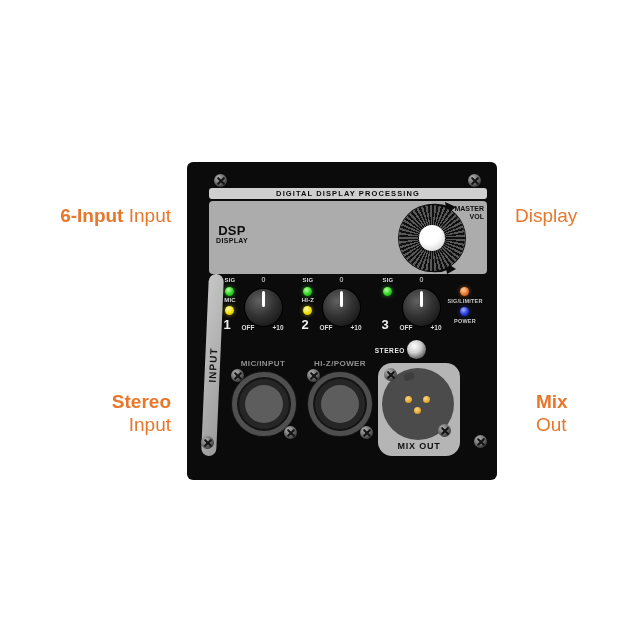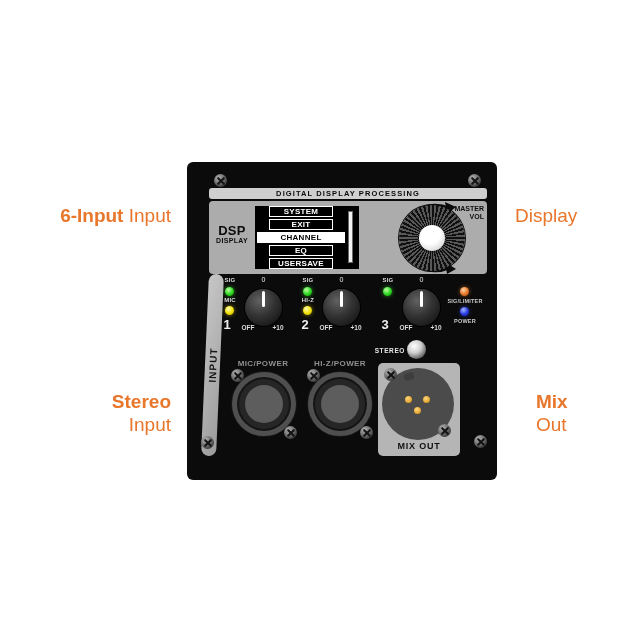--- a/index.html
+++ b/index.html
@@ -90,21 +90,21 @@
   .jack-label-1{left:36px;} .jack-label-2{left:113px;}
   .combo{top:210px;width:64px;height:64px;border-radius:50%;background:#262626;border:5px solid #4f4f4f;
          box-shadow:0 0 0 1px #181818, inset 0 0 0 2px #141414;z-index:2;}
   .combo-1{left:45px;} .combo-2{left:121px;}
   .combo .insert{left:50%;top:50%;width:38px;height:38px;margin:-19px 0 0 -19px;border-radius:50%;background:#5d5d5d;}
   .combo .insert::before{content:"";left:6px;top:8px;width:26px;height:11px;border-radius:5px;background:#101010;}
   .combo .insert::after{content:"";left:13.5px;top:15px;width:11px;height:15px;border-radius:4px;background:#101010;}
   .screw-j1a{left:44px;top:207px;} .screw-j1b{left:97px;top:264px;}
   .screw-j2a{left:120px;top:207px;} .screw-j2b{left:173px;top:264px;}
   
-  .mixout-plate{left:191px;top:201px;width:82px;height:93px;background:#b5b5b5;border-radius:5px;z-index:2;}
+  .mixout-plate{left:191px;top:201px;width:82px;height:93px;background:#b5b5b5;border-radius:14px;z-index:2;}
   .xlr{left:4px;top:5px;width:72px;height:72px;border-radius:50%;background:#4b4b4b;}
   .xlr::before{content:"";left:7px;top:7px;width:58px;height:58px;border-radius:50%;
         background:radial-gradient(circle at 45% 40%,#1d1d1d,#000 72%);}
   .xlr .notch{left:22px;top:5px;width:10px;height:7px;background:#3e3e3e;border-radius:2px;transform:rotate(-18deg);}
   .pin{width:7px;height:7px;border-radius:50%;
        background:radial-gradient(circle at 40% 35%,#ffd980,#e0a32e 65%,#9a6a12);}
   .pin-1{left:27px;top:33px;} .pin-2{left:45px;top:33px;} .pin-3{left:36px;top:44px;}
   .mixout-label{left:0;right:0;bottom:5px;text-align:center;font-size:9px;font-weight:bold;
         letter-spacing:.8px;color:#101010;}
   .screw-m1{left:6px;top:5px;} .screw-m2{left:60px;top:61px;}
@@ -136,30 +136,20 @@
     <div class="screw screw-bl"></div>
     <div class="screw screw-br"></div>
 
     <div class="dsp-header">DIGITAL DISPLAY PROCESSING</div>
 
     <div class="dsp-section">
       <div class="dsp-label">
         <span class="l1">DSP</span>
         <span class="l2">DISPLAY</span>
       </div>
-      <div class="lcd">
-        <div class="lcd-items">
-          <div class="lcd-item">SYSTEM</div>
-          <div class="lcd-item">EXIT</div>
-          <div class="lcd-item selected">CHANNEL</div>
-          <div class="lcd-item">EQ</div>
-          <div class="lcd-item">USERSAVE</div>
-        </div>
-        <div class="lcd-scrollbar"></div>
-      </div>
       <svg class="vol-arrow" width="80" height="76" viewBox="0 0 80 76">
         <path d="M 57 8 A 33 33 0 1 0 57 68" fill="none" stroke="#0b0b0b" stroke-width="2.6" stroke-linecap="round"></path>
         <polygon points="64,7 53,2 55,14" fill="#0b0b0b"></polygon>
         <polygon points="64,69 53,62 55,74" fill="#0b0b0b"></polygon>
       </svg>
       <div class="master-knob">
         <div class="cap"></div>
       </div>
       <div class="master-label">
         <span>MASTER</span>
@@ -212,21 +202,21 @@
     <div class="led led-blue led-power"></div>
     <div class="status-label lbl-power">POWER</div>
 
     <div class="stereo-label">STEREO</div>
     <div class="stereo-jack"></div>
 
     <div class="input-strip">
       <span>INPUT</span>
     </div>
 
-    <div class="jack-label jack-label-1">MIC/POWER</div>
+    <div class="jack-label jack-label-1">MIC/INPUT</div>
     <div class="jack-label jack-label-2">HI-Z/POWER</div>
     <div class="combo combo-1">
       <div class="insert"></div>
     </div>
     <div class="combo combo-2">
       <div class="insert"></div>
     </div>
     <div class="screw screw-j1a"></div>
     <div class="screw screw-j1b"></div>
     <div class="screw screw-j2a"></div>

